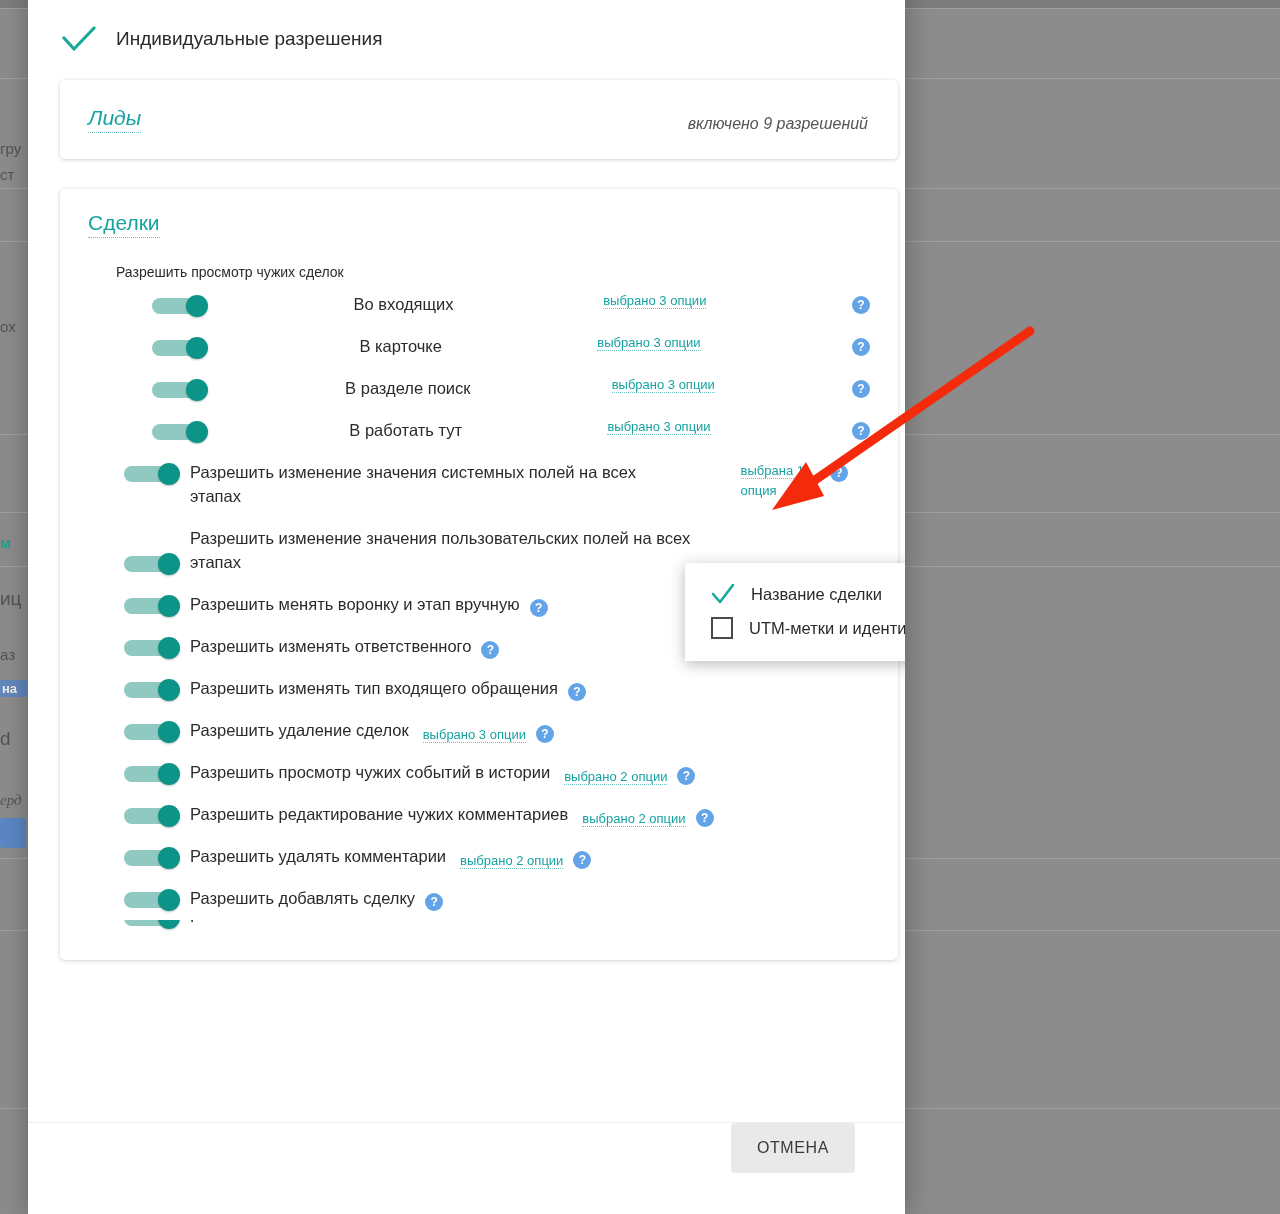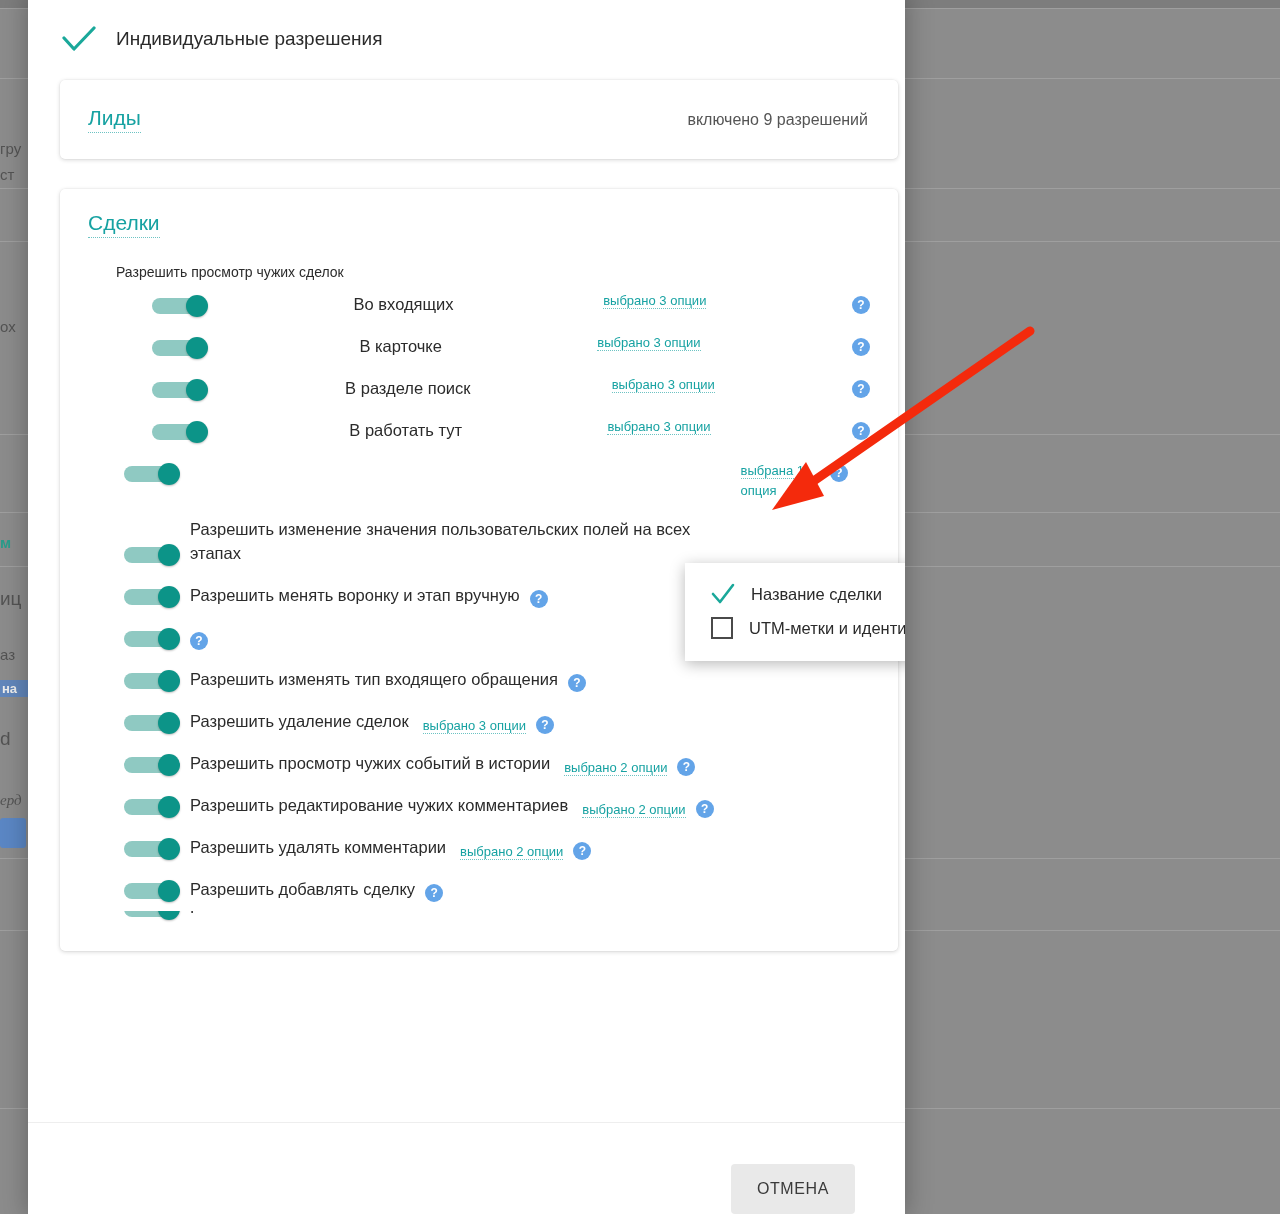--- a/index.html
+++ b/index.html
@@ -59,22 +59,23 @@
 
   
   .card {
     background: #fff;
     border-radius: 5px;
     box-shadow: 0 1px 4px rgba(0,0,0,.16), 0 0 0 .5px rgba(0,0,0,.04);
     margin: 0 0 30px 16px;
     width: 838px;
   }
   .card-head {
-    display: flex; align-items: center; justify-content: space-between;
+    display: flex; align-items: flex-end; justify-content: space-between;
     padding: 26px 30px 26px 28px;
+    font-style: italic;
   }
   .card-title {
     font-size: 21px; color: #17a2a2; font-weight: 500;
     border-bottom: 1px dotted #6dc3c3; padding-bottom: 2px;
     cursor: pointer;
   }
   .card-meta { font-size: 16px; color: #555; }
 
   .card-deals { padding: 22px 28px 4px 28px; }
   .card-deals .card-title { display: inline-block; }
@@ -166,21 +167,21 @@
     border: 2px solid #4a4a4a; background: #fff;
   }
 
   
   #arrow { position: absolute; inset: 0; pointer-events: none; z-index: 60; }
 
   
   #modal-footer {
     flex: 0 0 auto; height: 92px;
     background: #fff;
-    display: flex; align-items: flex-end; justify-content: flex-end;
+    display: flex; align-items: flex-start; justify-content: flex-end;
     gap: 20px; padding-right: 50px;
     border-top: 1px solid #eee;
   }
   .btn {
     border: none; border-radius: 4px; cursor: pointer;
     font-family: "Liberation Sans", sans-serif;
     font-size: 16px; letter-spacing: .6px;
     padding: 0 26px; height: 50px;
   }
   .btn-cancel { background: #e9e9e9; color: #3a3a3a; }
@@ -274,20 +275,21 @@
           <span class="perm-label">В работать тут</span>
           <span class="perm-opt">выбрано 3 опции</span>
           <span class="help">?</span>
         </div>
 
         <div class="perm-row sys">
           <div class="toggle">
               <div class="track"></div>
               <div class="knob"></div>
             </div>
+          <span class="perm-label">Разрешить изменение значения системных полей на всех этапах</span>
           <span class="right-slot">
             <span class="perm-opt"><span class="l1">выбрана 1</span><br><span>опция</span></span>
             <span class="help">?</span>
           </span>
         </div>
 
         <div class="perm-row flush">
           <div class="toggle">
               <div class="track"></div>
               <div class="knob"></div>
@@ -300,20 +302,21 @@
               <div class="knob"></div>
             </div>
           <span class="perm-label">Разрешить менять воронку и этап вручную</span>
           <span class="help">?</span>
         </div>
         <div class="perm-row flush">
           <div class="toggle">
               <div class="track"></div>
               <div class="knob"></div>
             </div>
+          <span class="perm-label">Разрешить изменять ответственного</span>
           <span class="help">?</span>
         </div>
         <div class="perm-row flush">
           <div class="toggle">
               <div class="track"></div>
               <div class="knob"></div>
             </div>
           <span class="perm-label">Разрешить изменять тип входящего обращения</span>
           <span class="help">?</span>
         </div>

